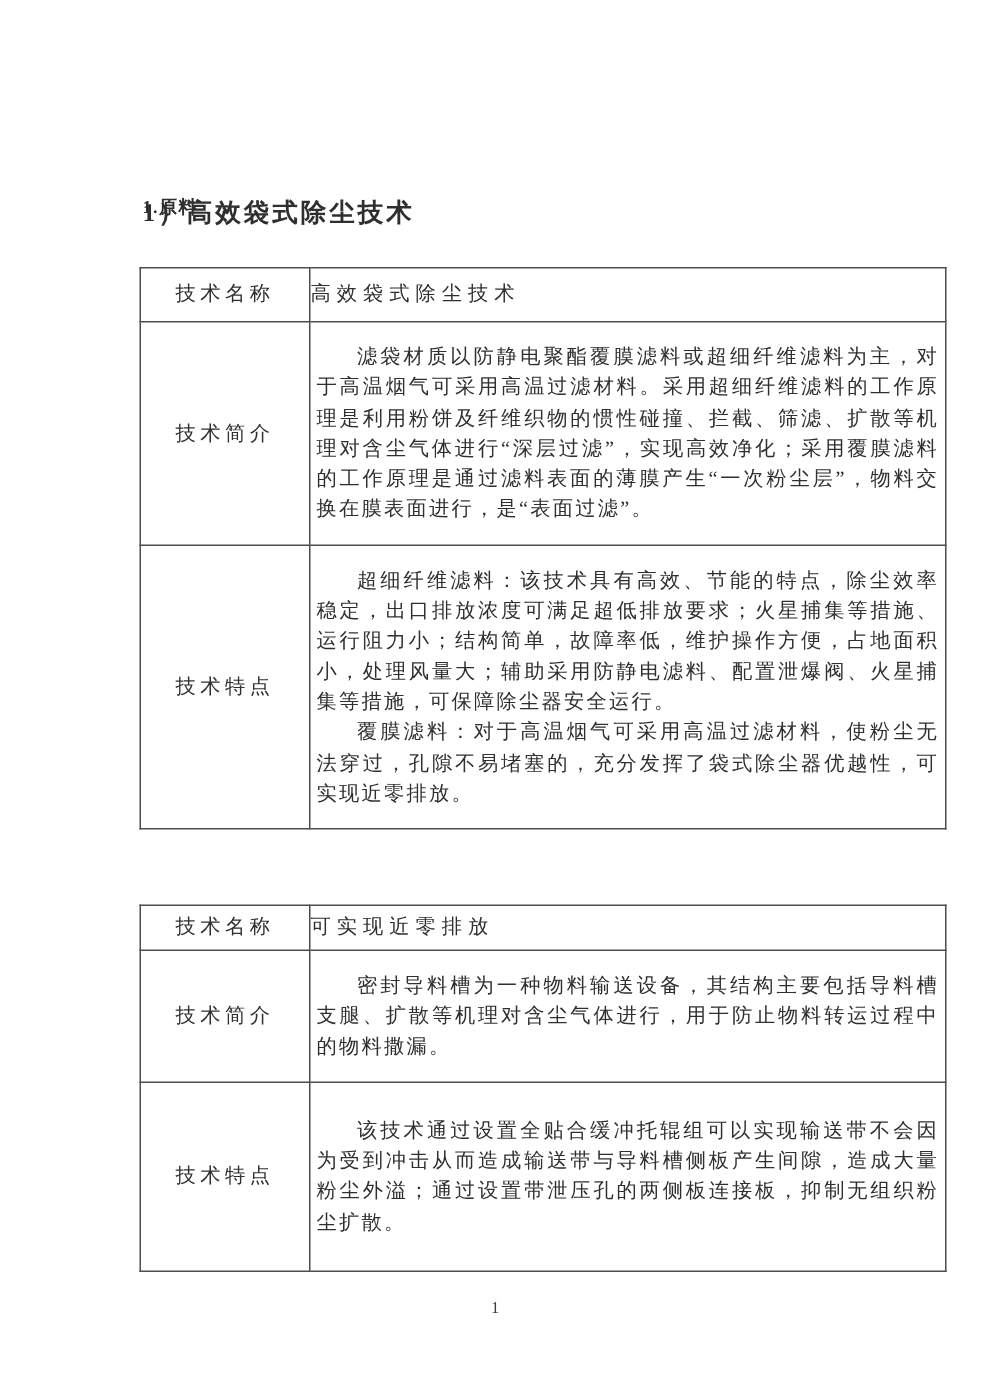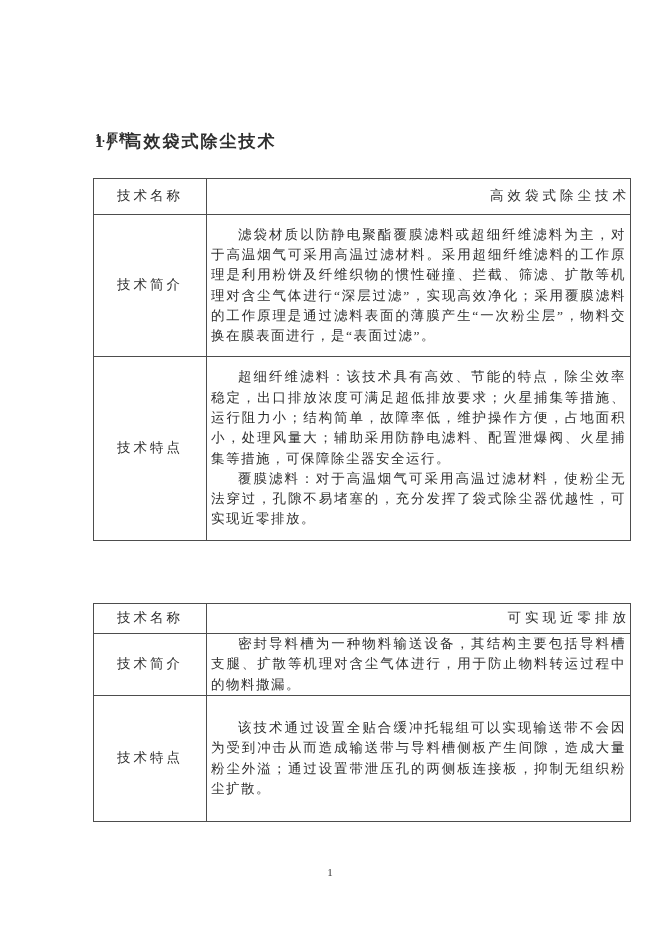--- a/index.html
+++ b/index.html
@@ -35,26 +35,26 @@
     line-height:20.3px;
     vertical-align:middle;
   }
   td.label-cell {
     width:112px;
     text-align:center;
     letter-spacing:3px;
     padding:0;
   }
   td.content-cell {
-    padding:0 4px;
+    padding:13px 4px;
     text-align:justify;
     letter-spacing:1.5px;
   }
   td.name-cell {
-    text-align:right;
+    text-align:left;
     letter-spacing:4px;
     padding:0;
   }
   tr.hdr-row-1 { height:36px; }
   tr.hdr-row-2 { height:30px; }
   tr.t1-intro-row { height:142px; }
   tr.t1-feat-row { height:184px; }
   tr.t2-intro-row { height:62px; }
   tr.t2-feat-row { height:126px; }
   td.content-cell p {

